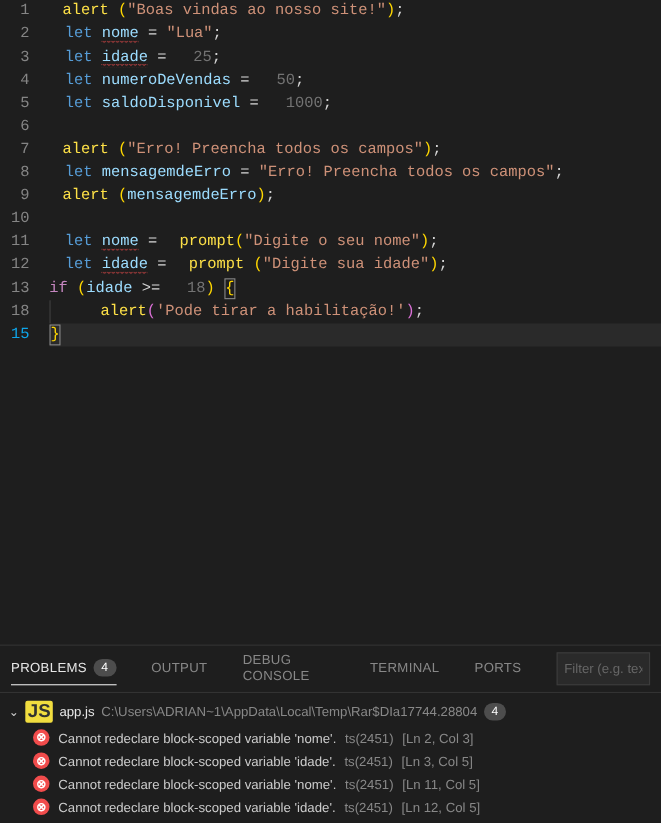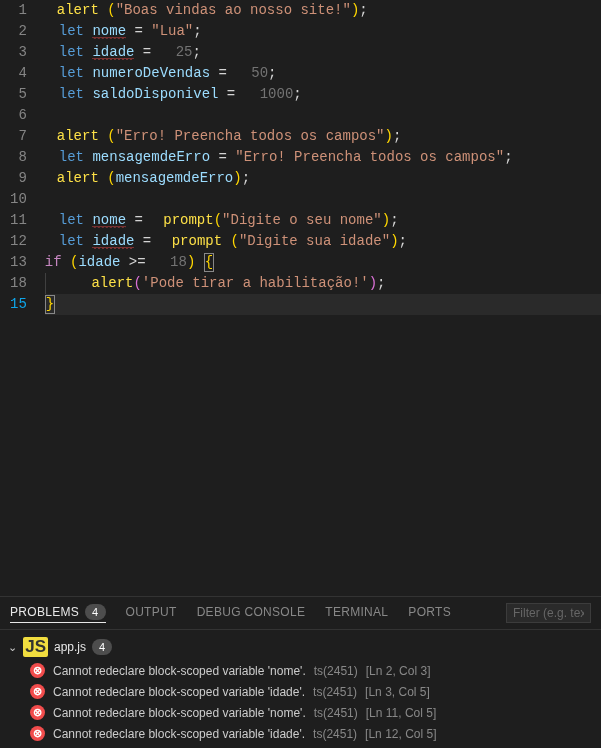--- a/index.html
+++ b/index.html
@@ -65,22 +65,21 @@
     vertical-align: top;
   }
   .panel {
     background: #1e1e1e;
     border-top: 1px solid #333;
     font-family: 'Segoe UI', sans-serif;
     font-size: 12px;
   }
   .panel-tabs {
     display: flex;
-    align-items: center;
-    gap: 20px;
+    gap: 32px;
     padding: 6px 10px;
     color: #888;
     border-bottom: 1px solid #333;
   }
   .panel-tab {
     text-transform: uppercase;
     letter-spacing: 0.3px;
     cursor: pointer;
     display: flex;
     align-items: center;
@@ -198,20 +197,21 @@
     <div class="panel-tab">DEBUG CONSOLE</div>
     <div class="panel-tab">TERMINAL</div>
     <div class="panel-tab">PORTS</div>
     <input class="filter-input" placeholder="Filter (e.g. text" style="">
   </div>
   <div class="problems-body">
     <div class="file-header">
       <span class="chevron">⌄</span>
       <span class="js-icon">JS</span>
       <span class="file-name">app.js</span>
+      <span class="file-path">C:\Users\ADRIAN~1\AppData\Local\Temp\Rar$DIa17744.28804</span>
       <span class="badge">4</span>
     </div>
     <div id="problems-items">
         <div class="problem-row">
           <span class="err-icon">⊗</span>
           <span class="prob-msg">Cannot redeclare block-scoped variable 'nome'.</span> 
           <span class="prob-code">ts(2451)</span> 
           <span class="prob-loc">[Ln 2, Col 3]</span>
         </div>
         <div class="problem-row">

